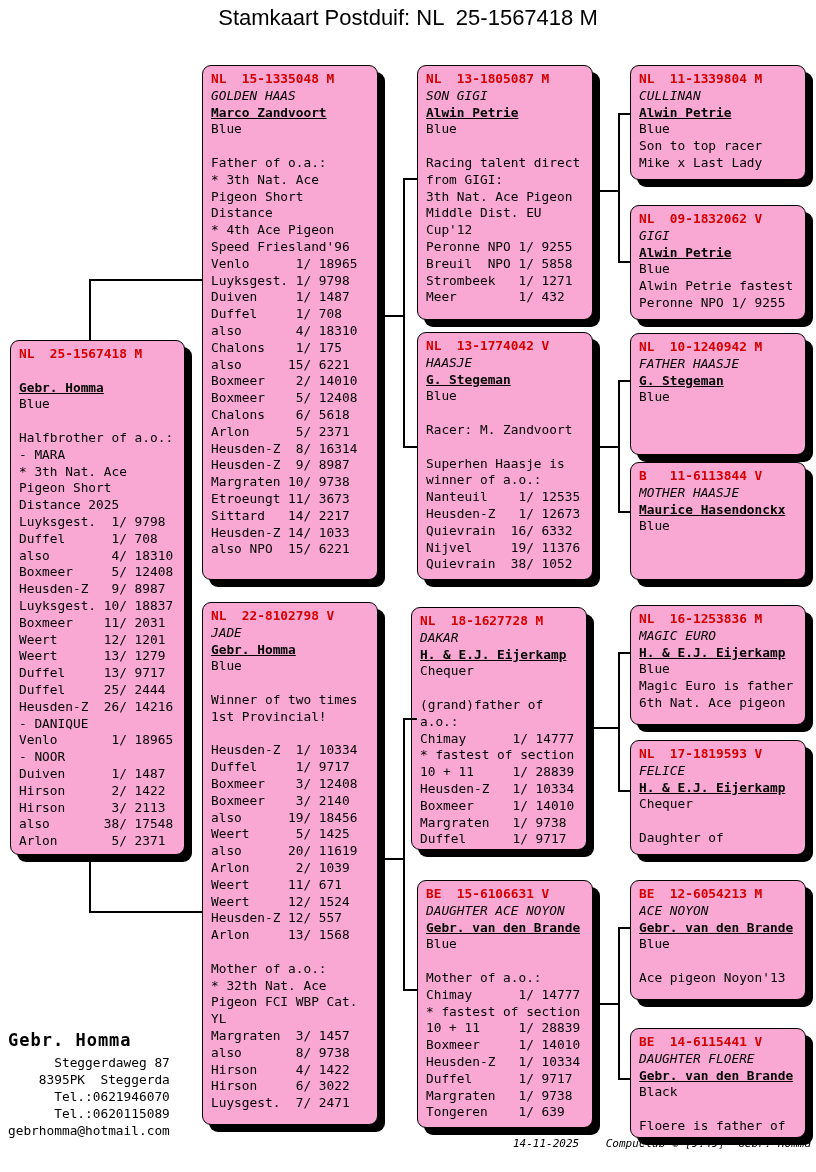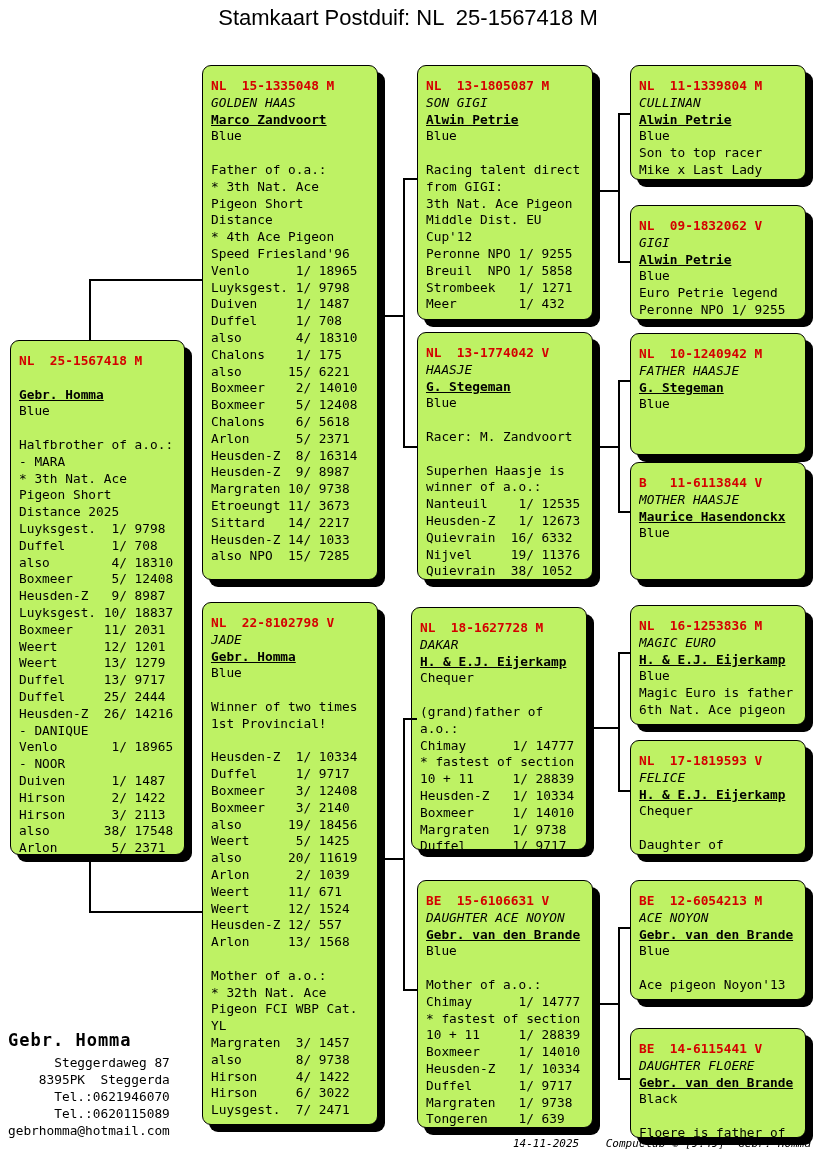--- a/index.html
+++ b/index.html
@@ -1,22 +1,22 @@
 <!DOCTYPE html>
 <html style="--ring: #d40000;"><head>
 <meta charset="utf-8">
 <style>
   :root{ --ring:#d40000; --ink:#000; }
   html,body{ margin:0; padding:0; background:#fff; }
   .page{ position:relative; width:816px; height:1172px; background:#fff; overflow:hidden;
          font-family:"DejaVu Sans Mono", monospace; color:var(--ink); }
   .title{ position:absolute; top:5px; left:0; width:816px; text-align:center;
           font-family:"Liberation Sans", sans-serif; font-size:22px; white-space:pre; }
-  .box{ position:absolute; background:#bef264; border:1.5px solid #000; border-radius:9px;
-        box-shadow:7px 7px 0 0 #000; padding:12px 8px 0 8px; box-sizing:border-box; overflow:hidden; }
+  .box{ position:absolute; background:#f9a8d4; border:1.5px solid #000; border-radius:9px;
+        box-shadow:7px 7px 0 0 #000; padding:5px 8px 0 8px; box-sizing:border-box; overflow:hidden; }
   .ln{ height:16.8px; line-height:16.8px; font-size:12.8px; white-space:pre; overflow:hidden; }
   .ring{ color:var(--ring); font-weight:bold; }
   .k-name{ font-weight:normal; font-style:italic; }
   .k-bold{ font-weight:bold;text-decoration:underline; }
   .hline{ position:absolute; height:2px; background:#000; }
   .vline{ position:absolute; width:2px;  background:#000; }
   .owner-name{ position:absolute; left:8px; top:1030px; font-size:17px; font-weight:bold;
                letter-spacing:1px; white-space:pre; }
   .owner-block{ position:absolute; left:8px; top:1054px; }
   .owner-block .ln{ height:17px; line-height:17px; font-size:12.8px;text-align:right; }
@@ -87,21 +87,21 @@
         <div class="ln k-plain">Boxmeer    2/ 14010</div>
         <div class="ln k-plain">Boxmeer    5/ 12408</div>
         <div class="ln k-plain">Chalons    6/ 5618</div>
         <div class="ln k-plain">Arlon      5/ 2371</div>
         <div class="ln k-plain">Heusden-Z  8/ 16314</div>
         <div class="ln k-plain">Heusden-Z  9/ 8987</div>
         <div class="ln k-plain">Margraten 10/ 9738</div>
         <div class="ln k-plain">Etroeungt 11/ 3673</div>
         <div class="ln k-plain">Sittard   14/ 2217</div>
         <div class="ln k-plain">Heusden-Z 14/ 1033</div>
-        <div class="ln k-plain">also NPO  15/ 7285</div>
+        <div class="ln k-plain">also NPO  15/ 6221</div>
       </div>
   </div>
   <div class="box" style="left:202px;top:602px;width:176px;height:523px">
     <div class="ln ring">NL  22-8102798 V</div>
     <div>
         <div class="ln k-name">JADE</div>
         <div class="ln k-bold">Gebr. Homma</div>
         <div class="ln k-plain">Blue</div>
         <div class="ln k-plain"></div>
         <div class="ln k-plain">Winner of two times</div>
@@ -214,21 +214,21 @@
         <div class="ln k-plain">Son to top racer</div>
         <div class="ln k-plain">Mike x Last Lady</div>
       </div>
   </div>
   <div class="box" style="left:630px;top:205px;width:176px;height:115px">
     <div class="ln ring">NL  09-1832062 V</div>
     <div>
         <div class="ln k-name">GIGI</div>
         <div class="ln k-bold">Alwin Petrie</div>
         <div class="ln k-plain">Blue</div>
-        <div class="ln k-plain">Euro Petrie legend</div>
+        <div class="ln k-plain">Alwin Petrie fastest</div>
         <div class="ln k-plain">Peronne NPO 1/ 9255</div>
       </div>
   </div>
   <div class="box" style="left:630px;top:333px;width:176px;height:122px">
     <div class="ln ring">NL  10-1240942 M</div>
     <div>
         <div class="ln k-name">FATHER HAASJE</div>
         <div class="ln k-bold">G. Stegeman</div>
         <div class="ln k-plain">Blue</div>
       </div>

